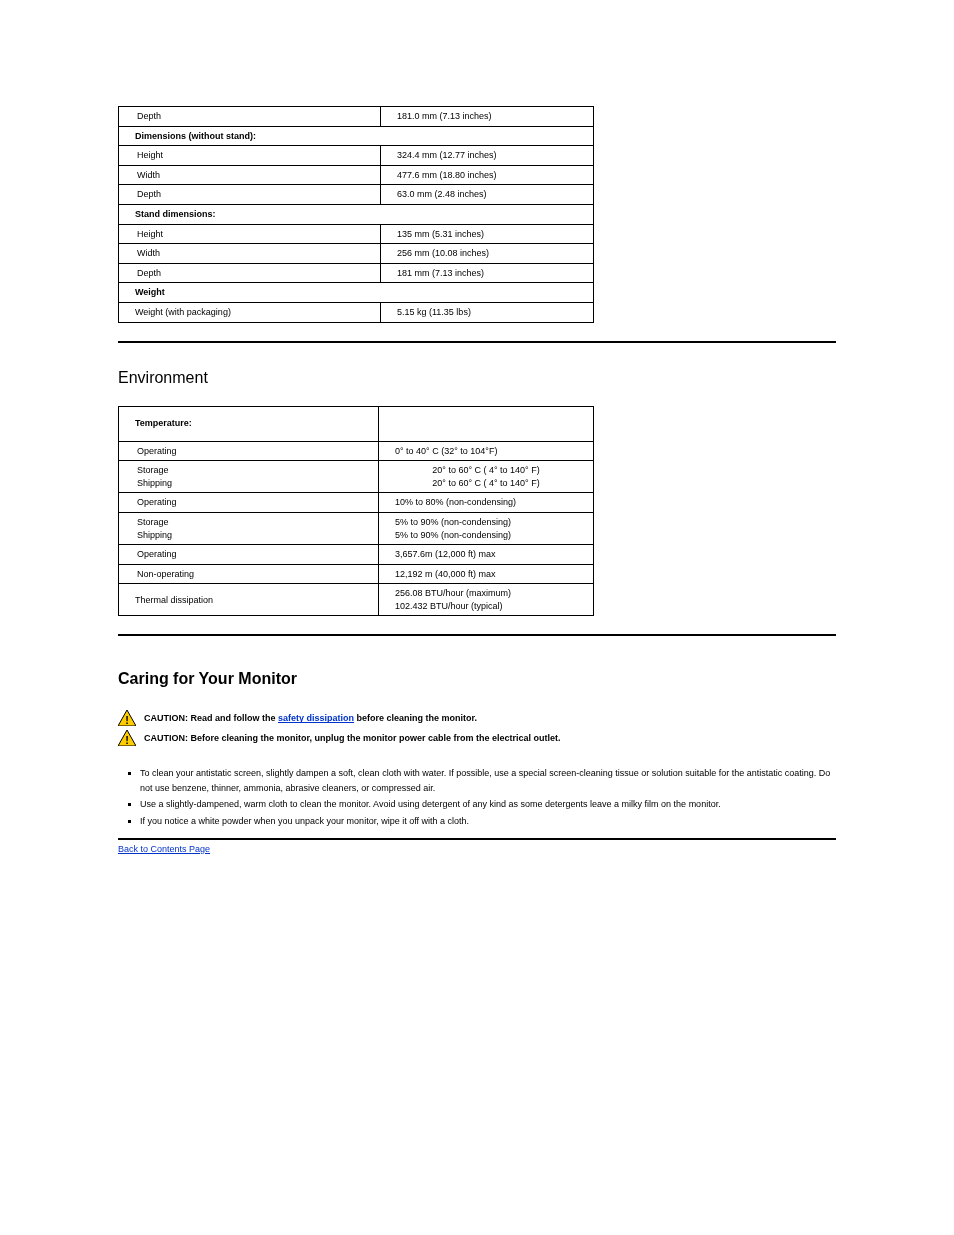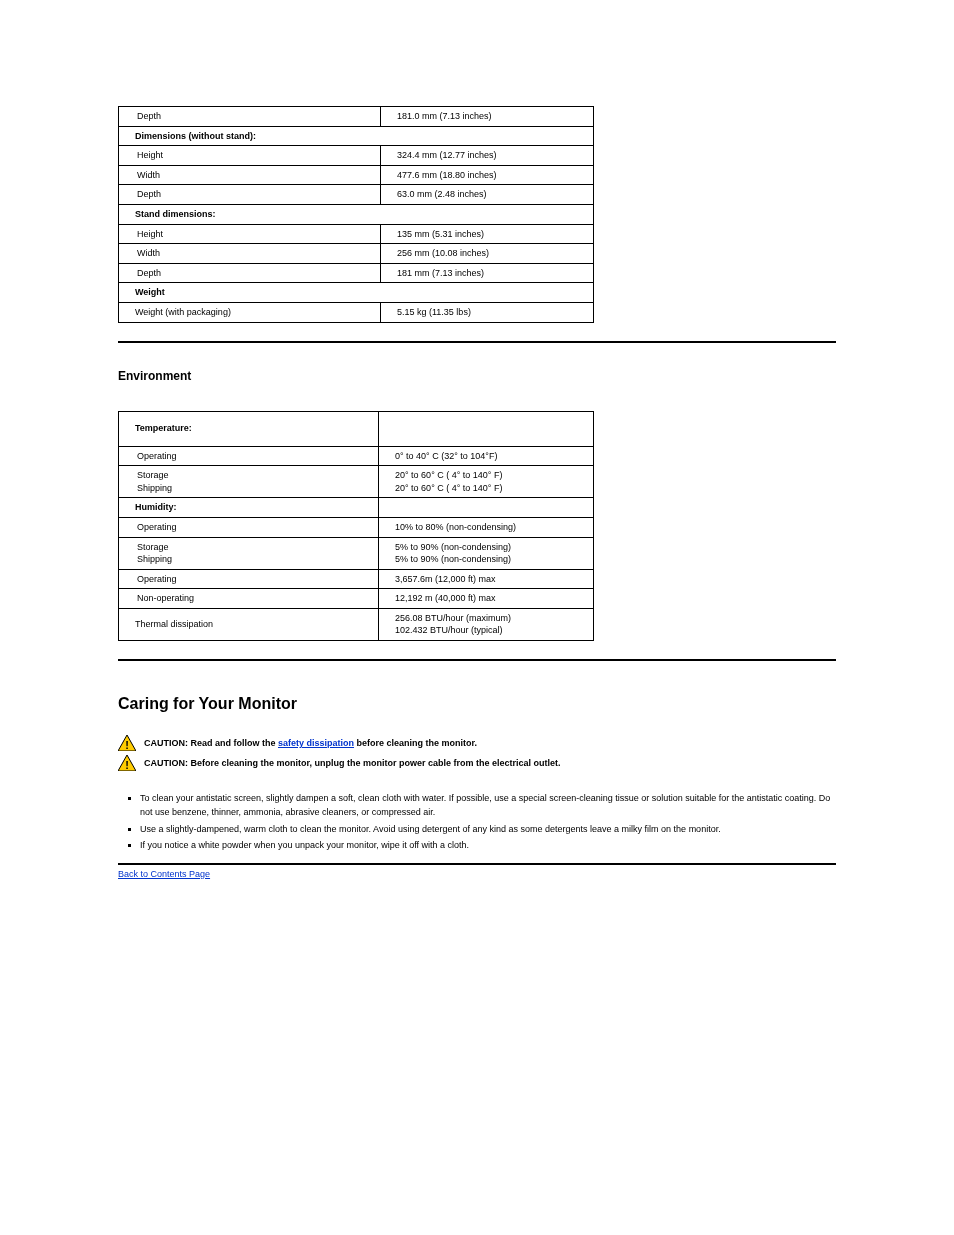--- a/index.html
+++ b/index.html
@@ -3,21 +3,21 @@
 <meta charset="utf-8">
 <style>
   html,body{margin:0;padding:0;background:#fff;font-family:Verdana,Geneva,sans-serif;font-size:9px;color:#000}
   .page{width:954px;margin:0 auto;position:relative;min-height:1235px}
   .content{padding:106px 118px 0 118px}
   table{border-collapse:collapse;width:476px;table-layout:fixed}
   table.env{width:476px}
   td.c1{width:227px}
   td{border:1px solid #000;padding:3px 16px;vertical-align:middle;font-size:9px;line-height:1.4}
   td.sub{padding-left:18px}
-  .section-head{font-weight:bold;font-size:12px;margin:26px 0 28px 0}
+  .section-head{font-weight:normal;font-size:16px;margin:26px 0 19px 0}
   hr.maj{border:none;border-top:2px solid #000;margin:0}
   .caring-head{font-weight:bold;font-size:16px;margin:34px 0 22px 0}
   .warnrow{display:flex;align-items:flex-start;margin-bottom:4px}
   .warnrow .tri{width:18px;flex:0 0 18px;margin-right:8px}
   .warnrow .txt{font-size:9px;font-weight:bold;flex:1;padding-top:3px}
   .link{color:#0033cc;text-decoration:underline}
   .bullets{list-style:none;margin:20px 0 10px 0;padding:0}
   .bullets li{position:relative;padding-left:22px;font-size:9px;line-height:1.6;margin-bottom:2px}
   .bullets li::before{content:"";position:absolute;left:10px;top:6px;width:3px;height:3px;background:#000}
   .back{color:#0033cc;text-decoration:underline;font-size:9px;display:inline-block;margin-top:4px}
@@ -85,26 +85,22 @@
             <td class="c1" style="font-weight:bold;height:28px">Temperature:</td>
             <td></td>
           </tr>
       <tr>
             <td class="c1 sub">Operating</td>
             <td>0° to 40° C (32° to 104°F)</td>
           </tr>
       <tr>
             <td class="c1 sub" style="white-space:pre-line">Storage
 Shipping</td>
-            <td style="white-space:pre-line;text-align:left">20° to 60° C ( 4° to 140° F)
+            <td style="white-space:pre-line;text-align:center">20° to 60° C ( 4° to 140° F)
 20° to 60° C ( 4° to 140° F)</td>
-          </tr>
-      <tr>
-            <td class="c1" style="font-weight:bold">Humidity:</td>
-            <td></td>
           </tr>
       <tr>
             <td class="c1 sub">Operating</td>
             <td>10% to 80% (non-condensing)</td>
           </tr>
       <tr>
             <td class="c1 sub" style="white-space:pre-line">Storage
 Shipping</td>
             <td style="white-space:pre-line">5% to 90% (non-condensing)
 5% to 90% (non-condensing)</td>

